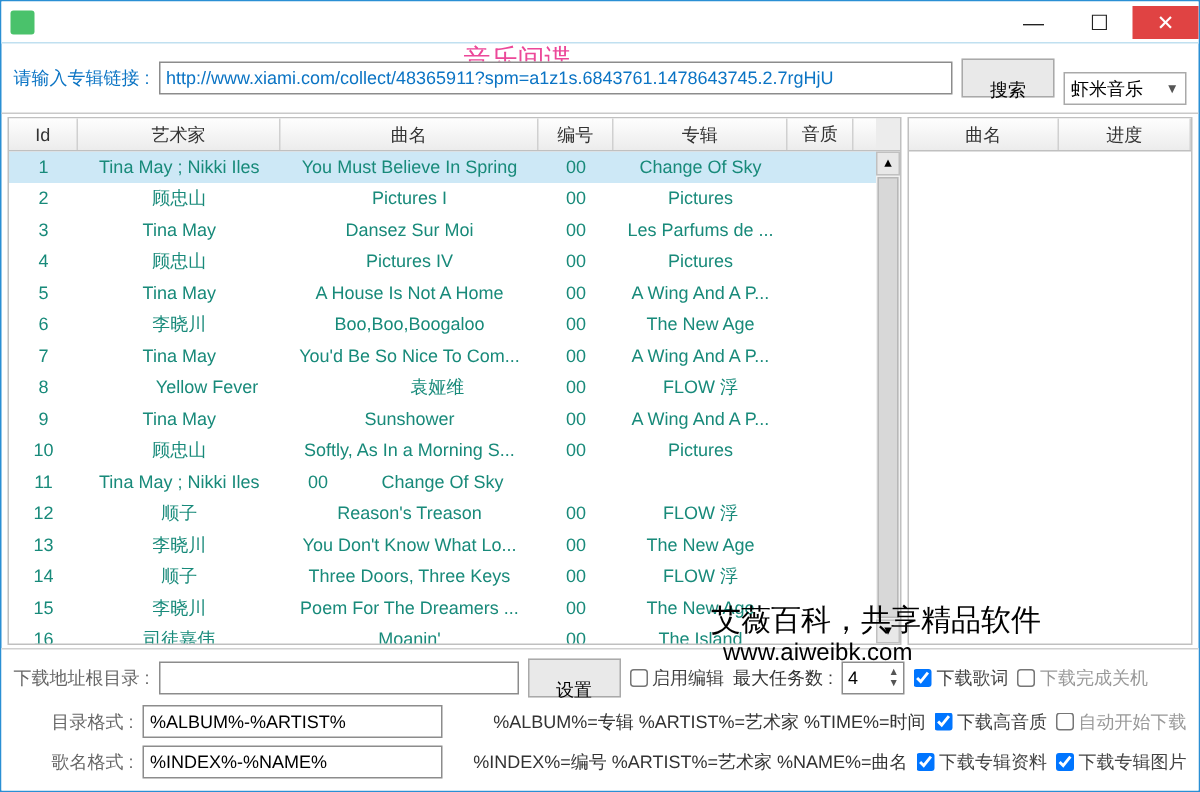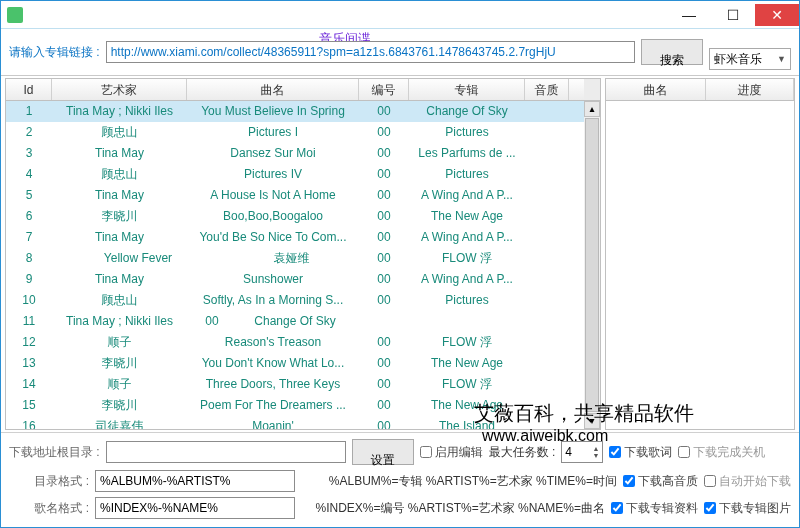--- a/index.html
+++ b/index.html
@@ -1,20 +1,20 @@
 <!DOCTYPE html>
 <html><head>
 <meta charset="utf-8">
 <style>
 * { box-sizing: border-box; margin: 0; padding: 0; }
 body { font-family: "Microsoft YaHei", "SimSun", sans-serif; font-size: 12px; background: #fff; }
 .window { width: 800px; height: 528px; border: 1px solid #2a8fd4; display: flex; flex-direction: column; background: #fff; }
 .titlebar { height: 28px; background: #fff; display: flex; align-items: center; border-bottom: 1px solid #c0e0f0; }
 .tb-icon { width: 16px; height: 16px; background: #4ac26b; margin-left: 6px; border-radius: 2px; }
-.tb-title { flex: 1; text-align: center; font-size: 13px; color: #6d28d9; margin-top: 48px; }
+.tb-title { flex: 1; text-align: center; font-size: 18px; color: #ec4899; margin-top: 48px; }
 .tb-controls { display: flex; }
 .tb-btn { width: 44px; height: 22px; display: flex; align-items: center; justify-content: center; font-size: 14px; color: #222; }
 .tb-btn.close { background: #e04343; color: #fff; }
 .searchrow { display: flex; align-items: center; padding: 5px 8px; gap: 6px; }
 .searchrow .lbl { color: #0b74c4; white-space: nowrap; }
 .url-input { flex: 1; height: 22px; border: 1px solid #8c8c8c; padding: 0 4px; color: #0b74c4; font-size: 12px; }
 .btn { height: 22px; padding: 12px 18px; background: #e9e9e9; border: 1px solid #a9a9a9; font-size: 12px; cursor: pointer; }
 .combo { height: 22px; border: 1px solid #a9a9a9; padding: 0 4px; min-width: 82px; display: flex; align-items: center; justify-content: space-between; background: #fff; margin-top: 14px; }
 .combo .cv { font-size: 12px; }
 .combo .cdn { font-size: 9px; color: #555; }
@@ -25,21 +25,21 @@
 .th { border-right: 1px solid #d0d0d0; text-align: center; line-height: 22px; font-size: 12px; color: #333; }
 .tbody { flex: 1; overflow: hidden; }
 .tr { display: flex; height: 21px; line-height: 21px; }
 .tr.sel { background: #cde8f6; }
 .td { text-align: center; color: #188a7a; overflow: hidden; white-space: nowrap; text-overflow: ellipsis; padding: 0 2px; font-size: 12px; }
 .c-id { width: 46px; }
 .c-artist { width: 135px; }
 .c-song { width: 172px; }
 .c-code { width: 50px; }
 .c-album { width: 116px; }
-.c-quality { width: 44px; }
+.c-quality { width: 44px; font-family: Liberation Mono, monospace; }
 .r-th1 { width: 100px; }
 .r-th2 { flex: 1; }
 .scrollbar-v { width: 16px; background: #f0f0f0; display: flex; flex-direction: column; }
 .sb-btn { height: 16px; background: #e8e8e8; border: 1px solid #c0c0c0; text-align: center; font-size: 10px; line-height: 14px; }
 .sb-thumb { flex: 1; margin: 1px; background: #d8d8d8; border: 1px solid #b8b8b8; }
 .bottom { padding: 6px 8px 8px 8px; background: #fff; border-top: 1px solid #d0d0d0; }
 .brow { display: flex; align-items: center; gap: 6px; margin-bottom: 5px; }
 .brow .lbl { color: #666; white-space: nowrap; min-width: 80px; }
 .tinput { height: 22px; border: 1px solid #8c8c8c; padding: 0 4px; font-size: 12px; }
 .chk { display: flex; align-items: center; gap: 3px; color: #444; white-space: nowrap; }

